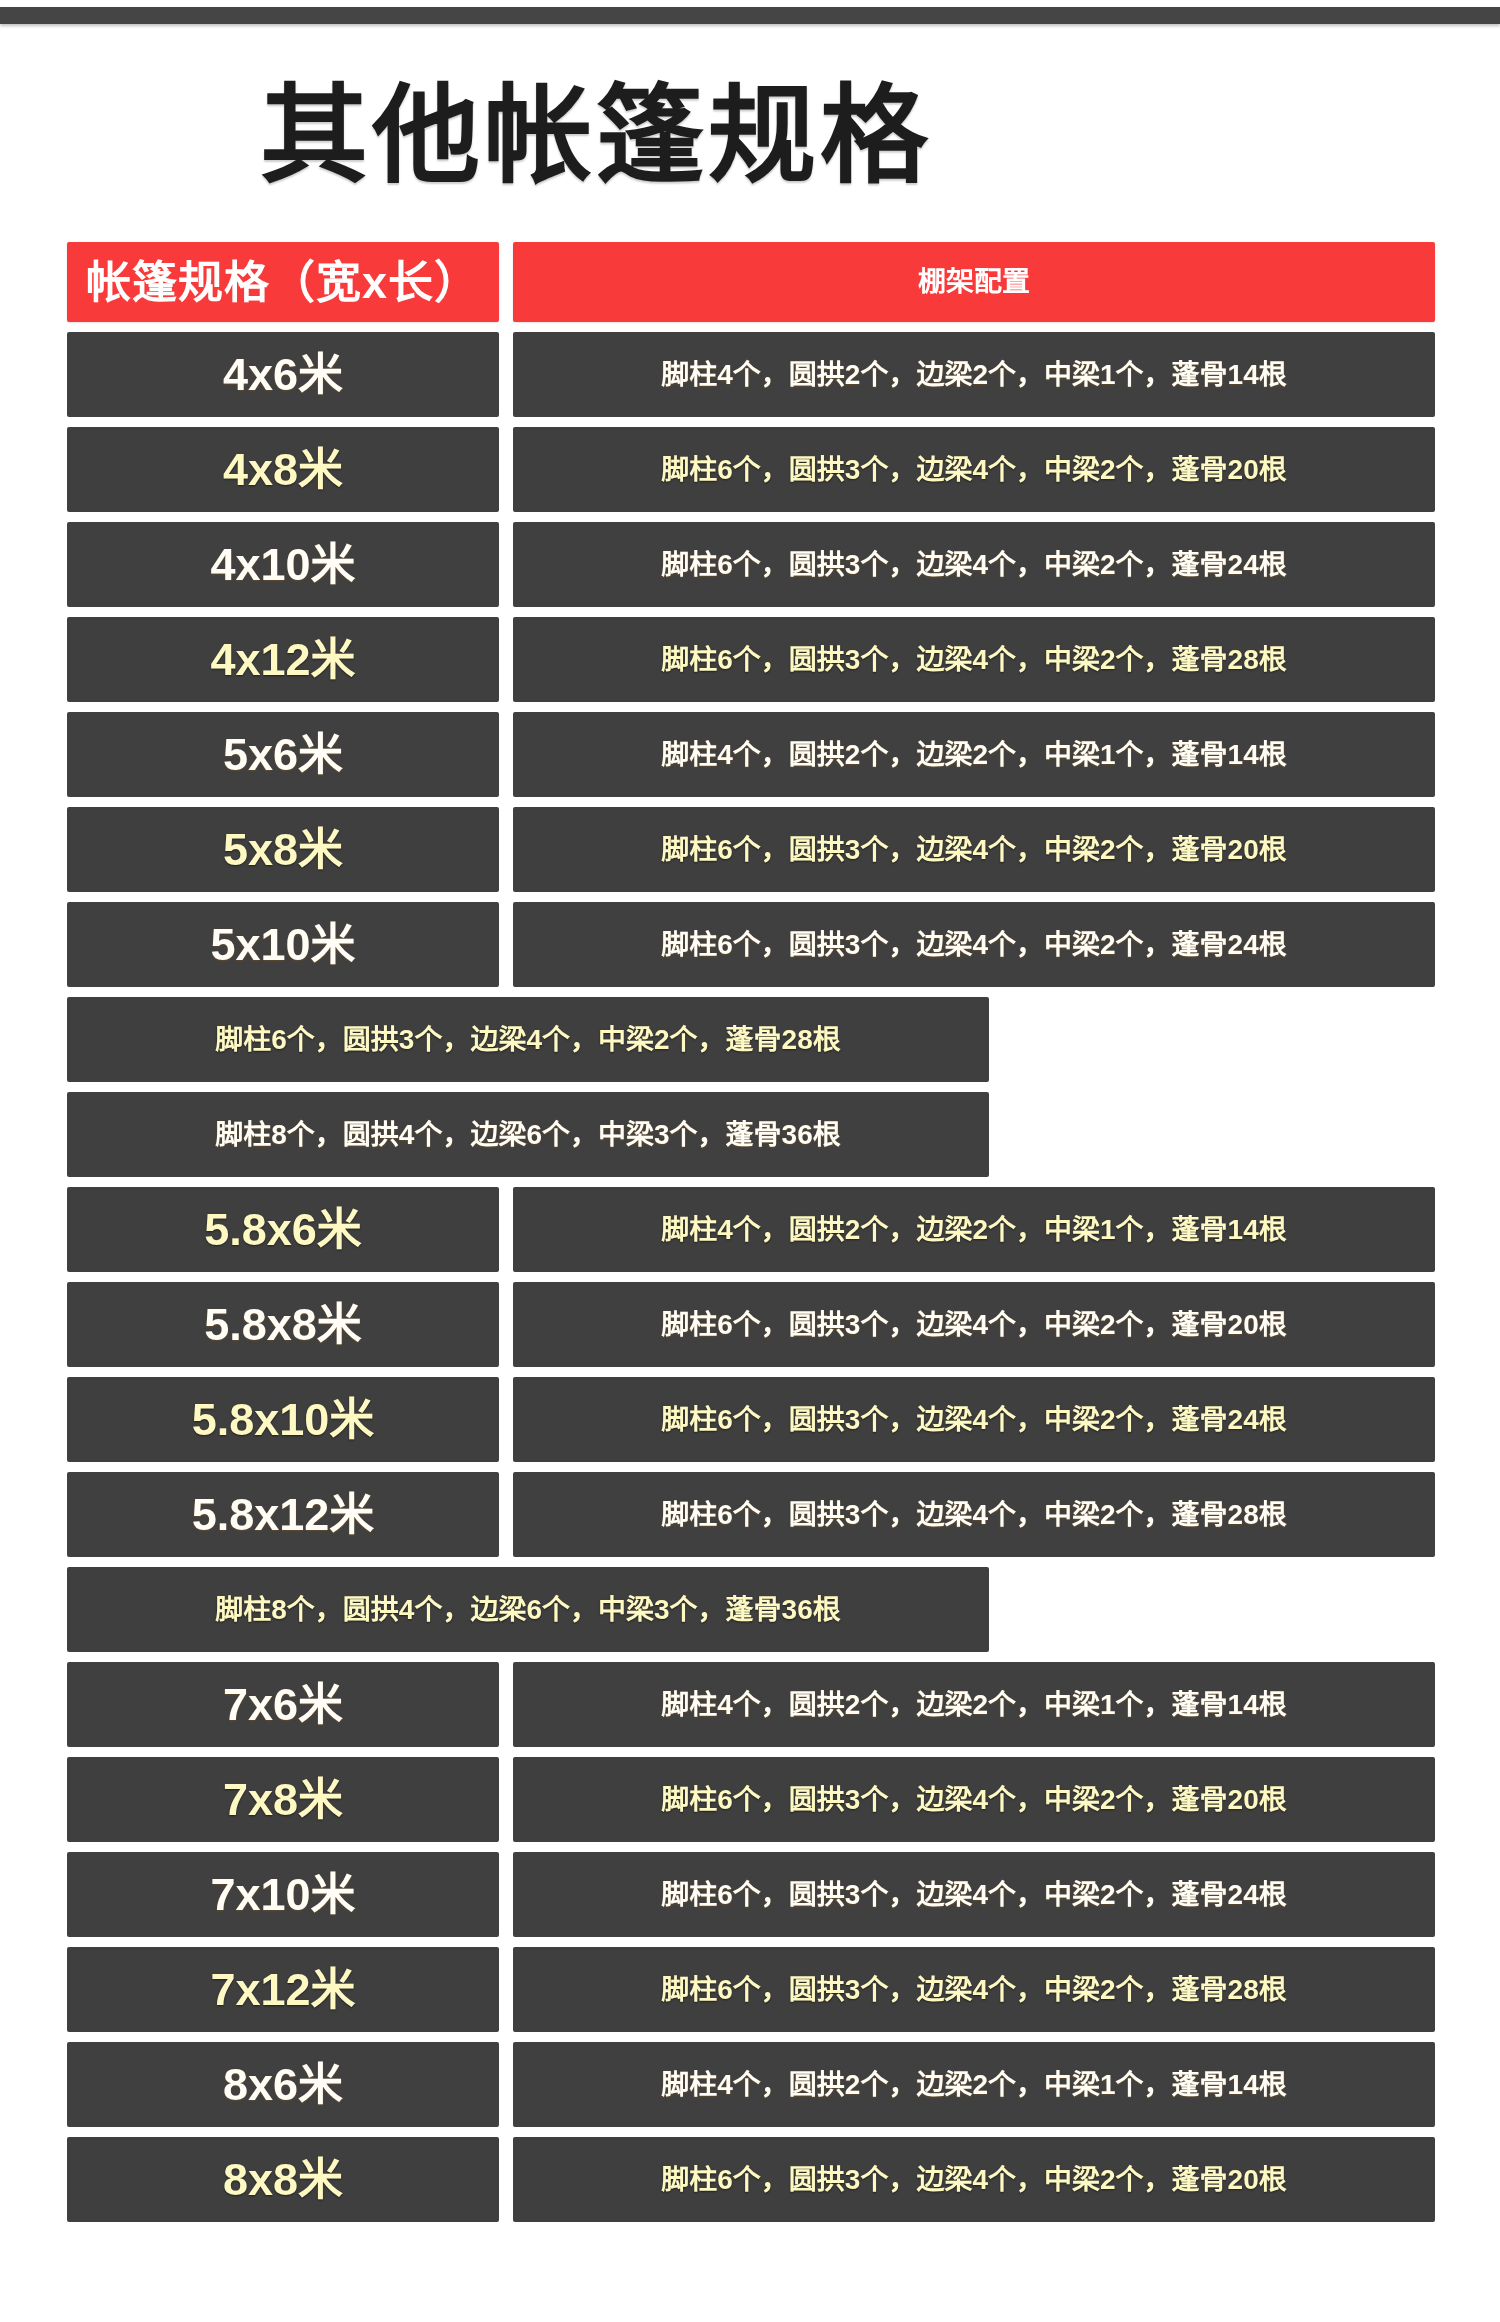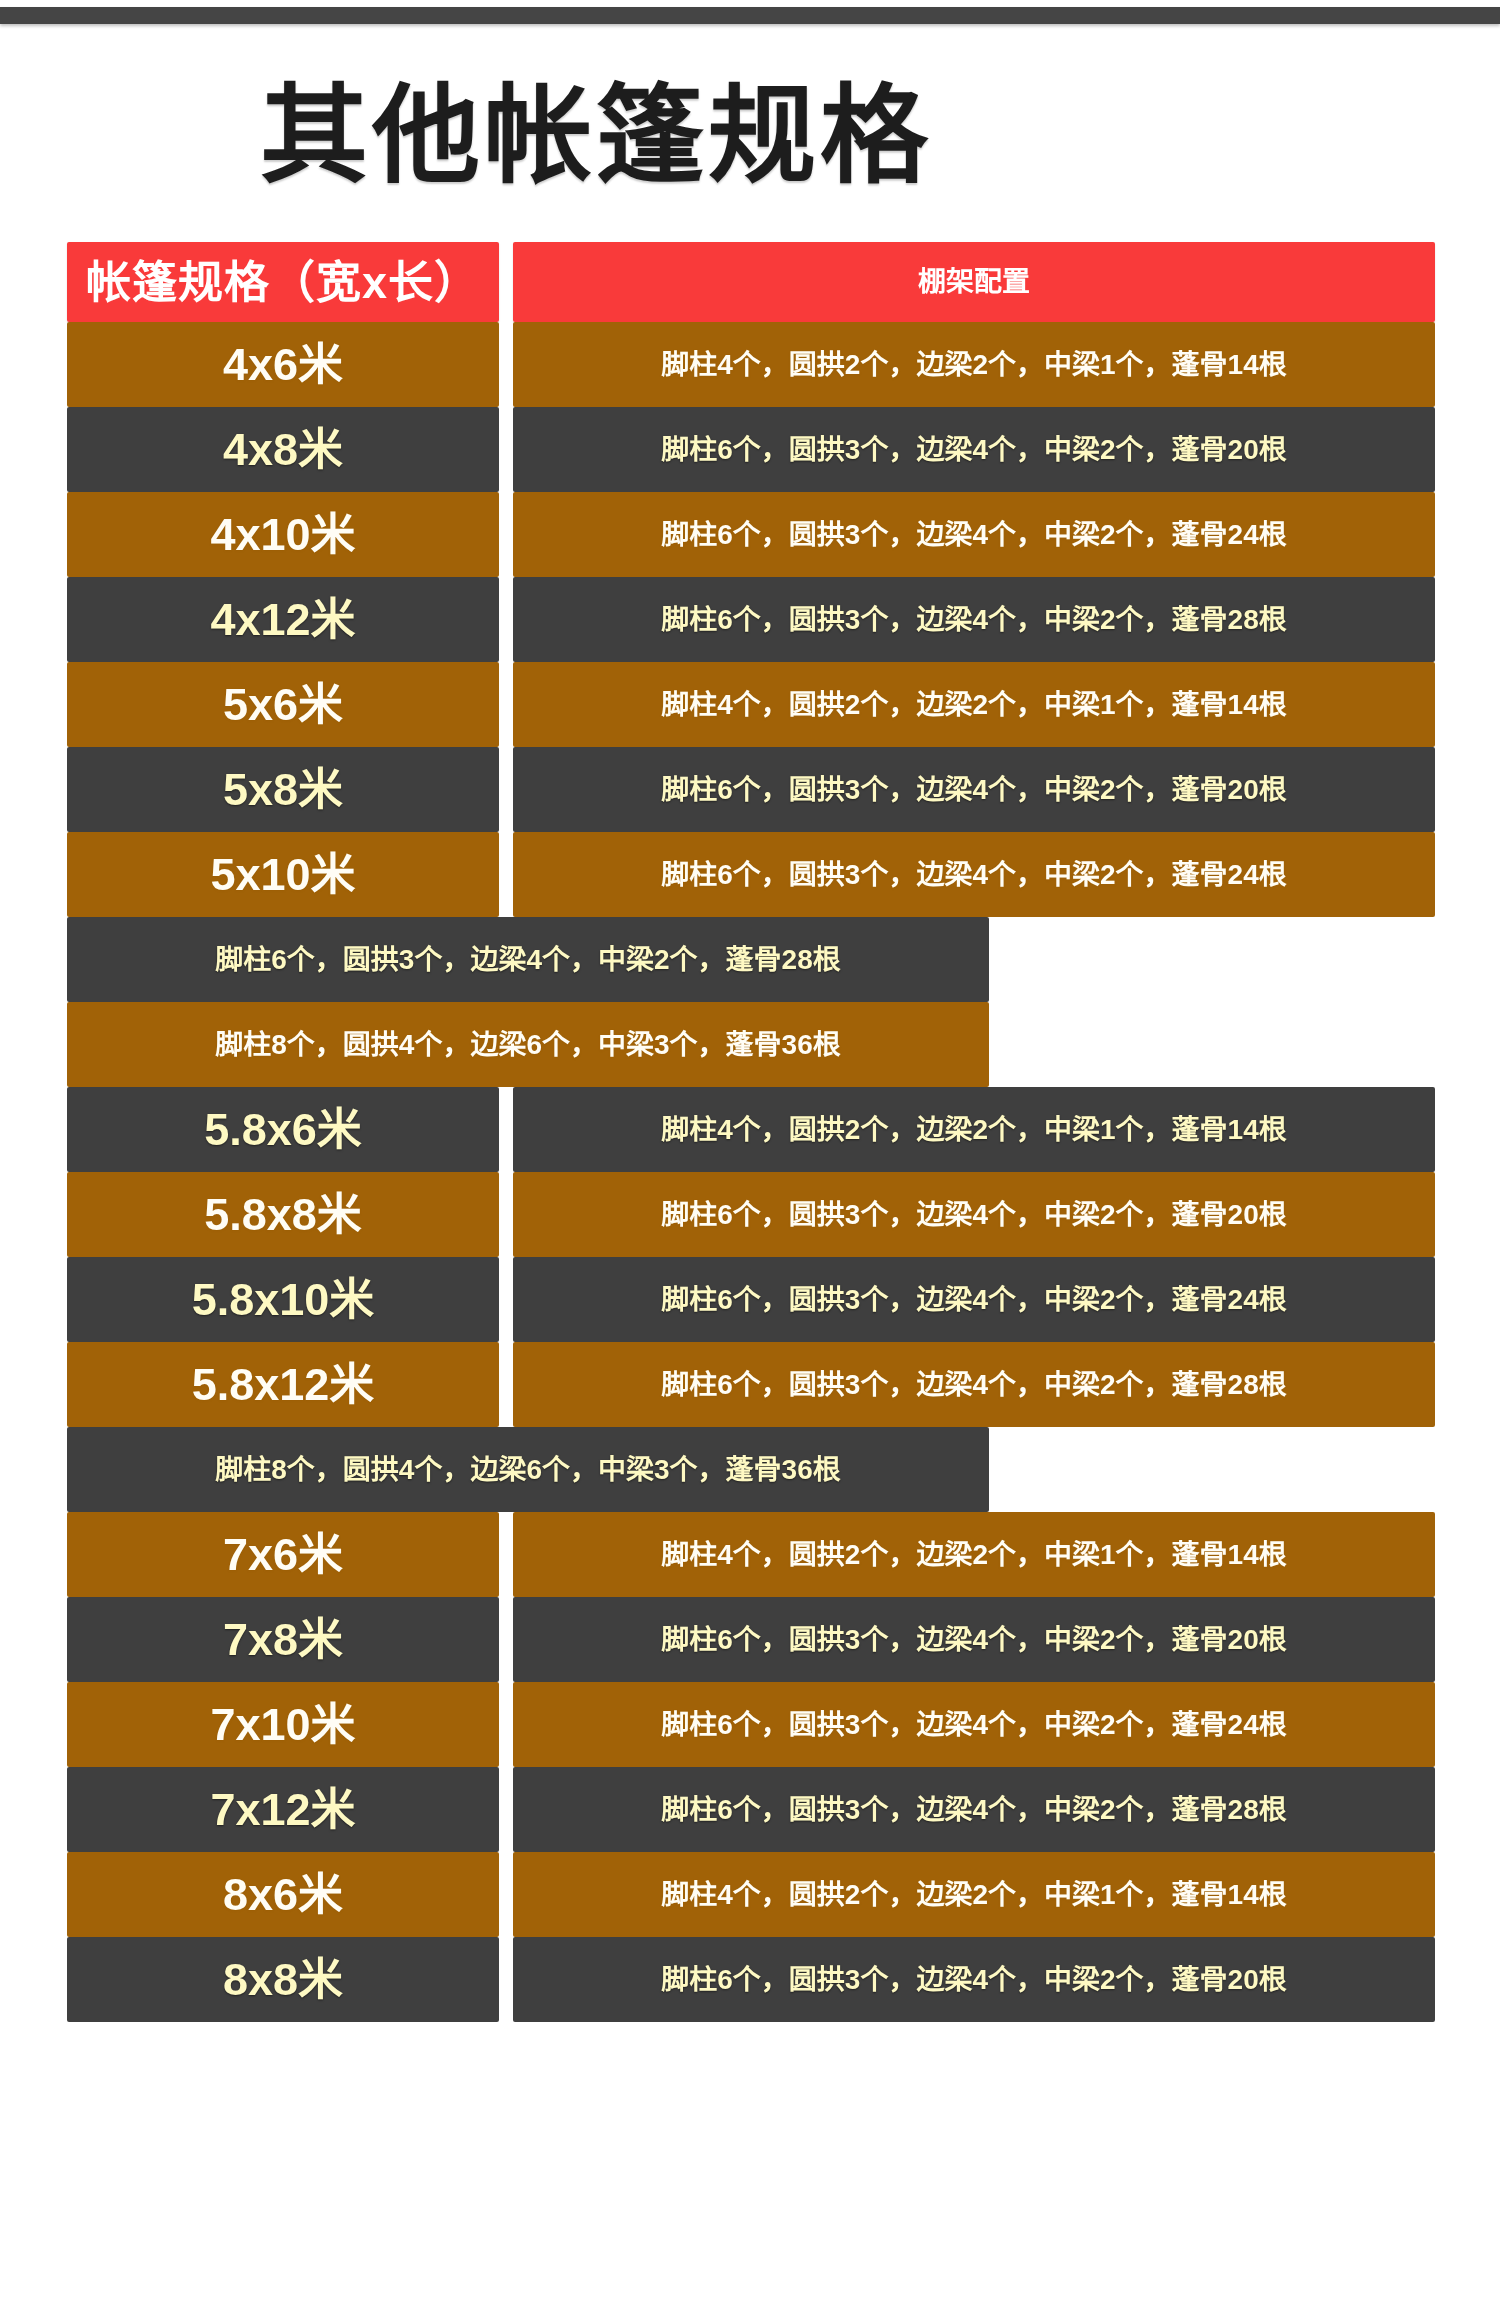--- a/index.html
+++ b/index.html
@@ -45,20 +45,21 @@
 
   
   .spec-table {
     width:1368px;
     margin:0 auto;
     padding-left:1px;
   }
   .row {
     display:flex;
     gap:14px;
+    margin-bottom:10px;
     align-items:flex-start;
   }
   .cell {
     display:flex;
     align-items:center;
     justify-content:center;
     text-align:center;
     height:85px;
     border-radius:2px;
     font-weight:bold;
@@ -75,21 +76,21 @@
     height:80px;
     font-size:42px;
     letter-spacing:1px;
     box-shadow:0 1px 2px rgba(0,0,0,0.12);
   }
   .row-head .cell-spec { font-size:41px; }
   .row-head .cell-conf { font-size:42px; }
 
   
   .row-odd .cell {
-    background:#a16207;
+    background:#404040;
     color:#ffffff;
     text-shadow:0 1px 2px rgba(150,90,0,0.35);
   }
   
   .row-even .cell {
     background:#3f3f3f;
     color:#ffffff;
     text-shadow:0 1px 2px rgba(0,0,0,0.5);
   }
 

